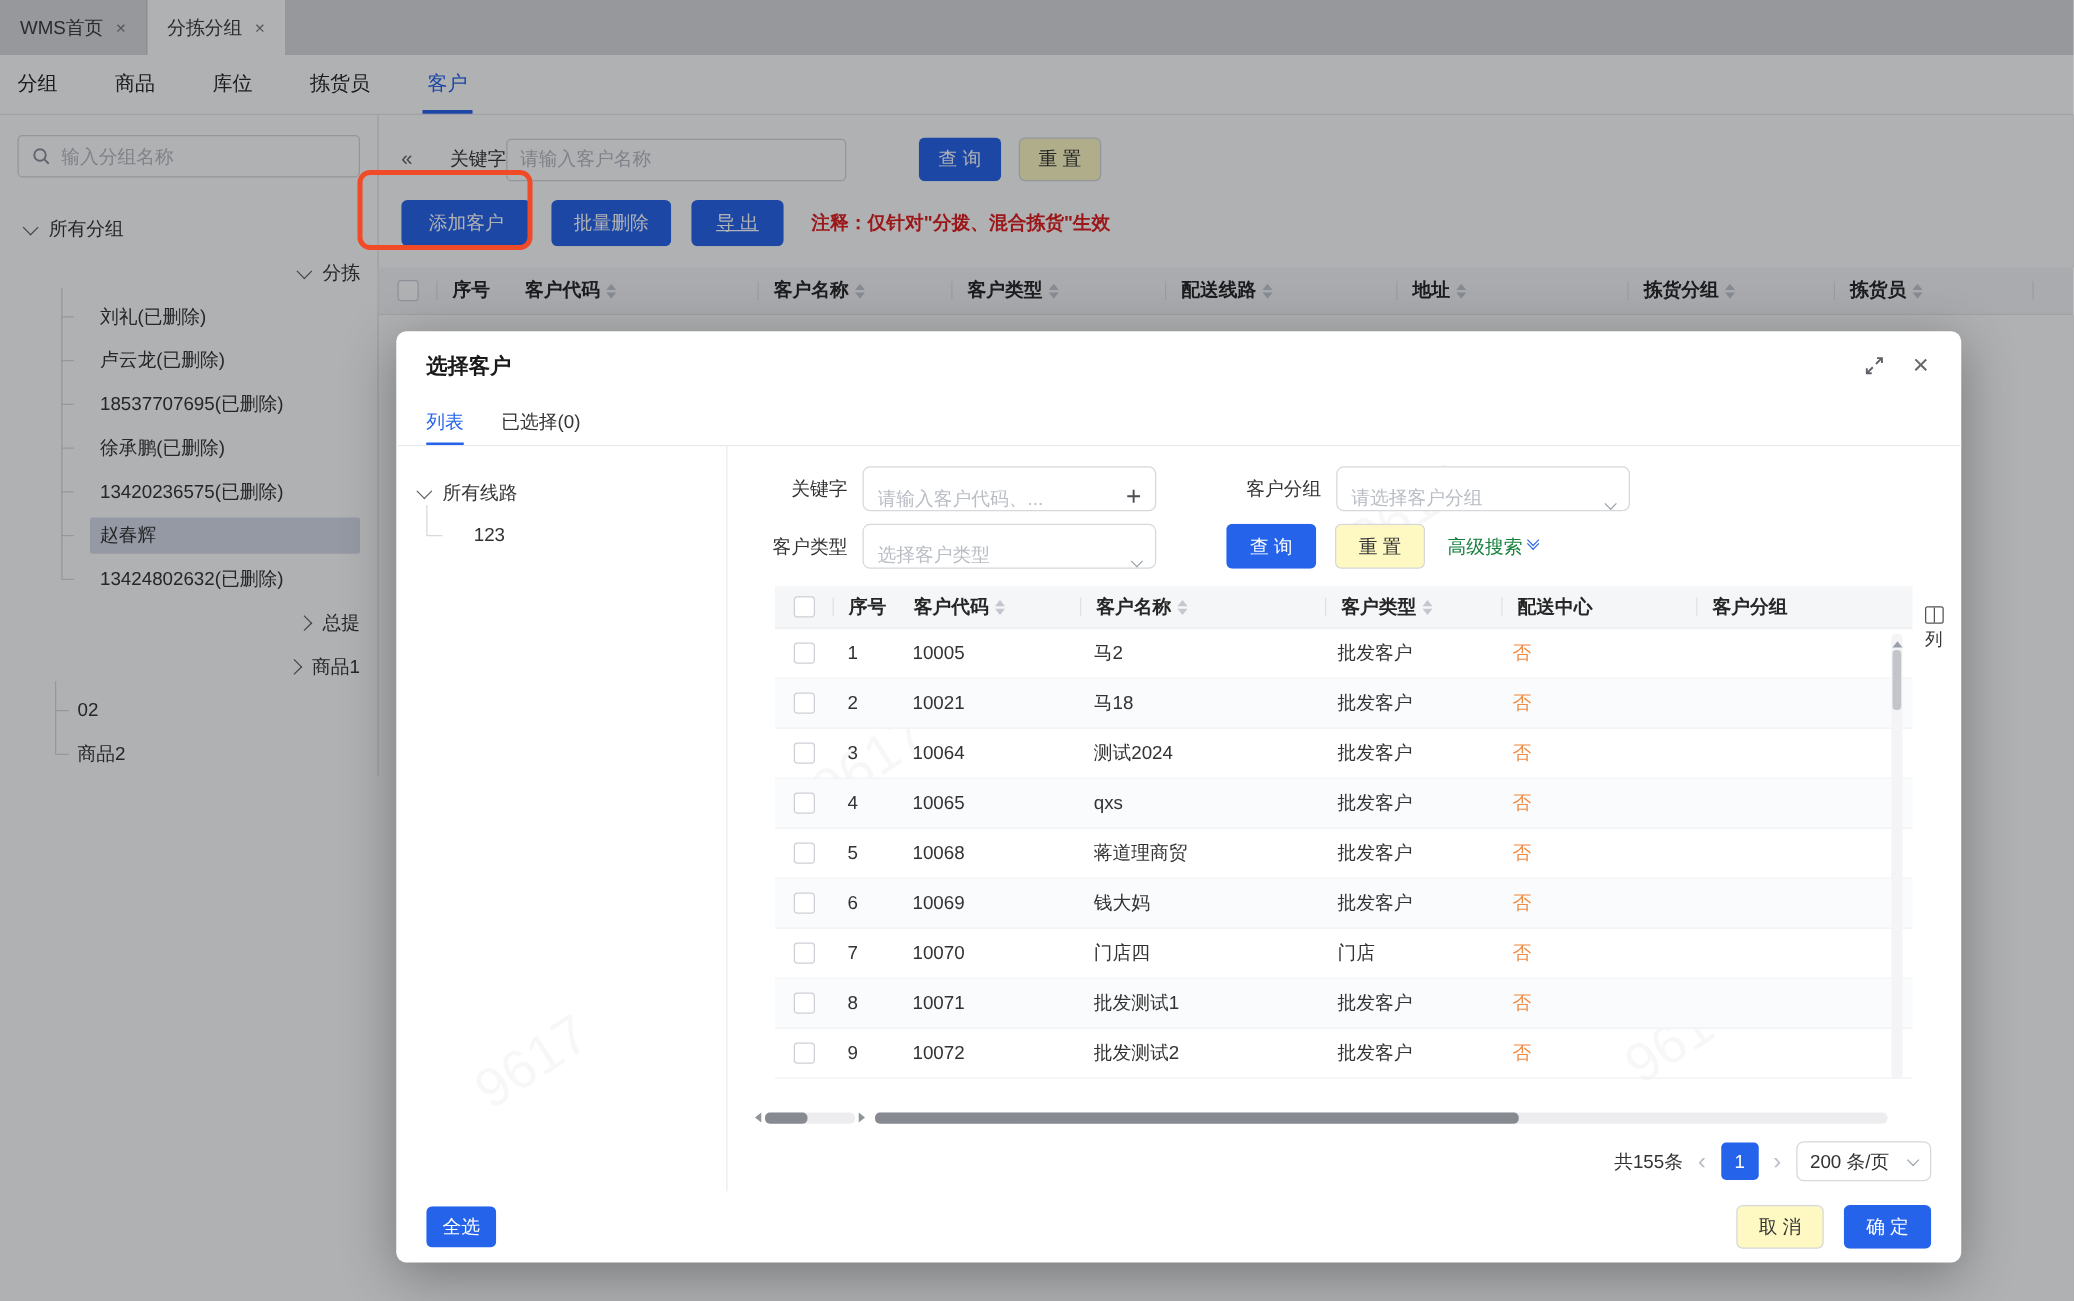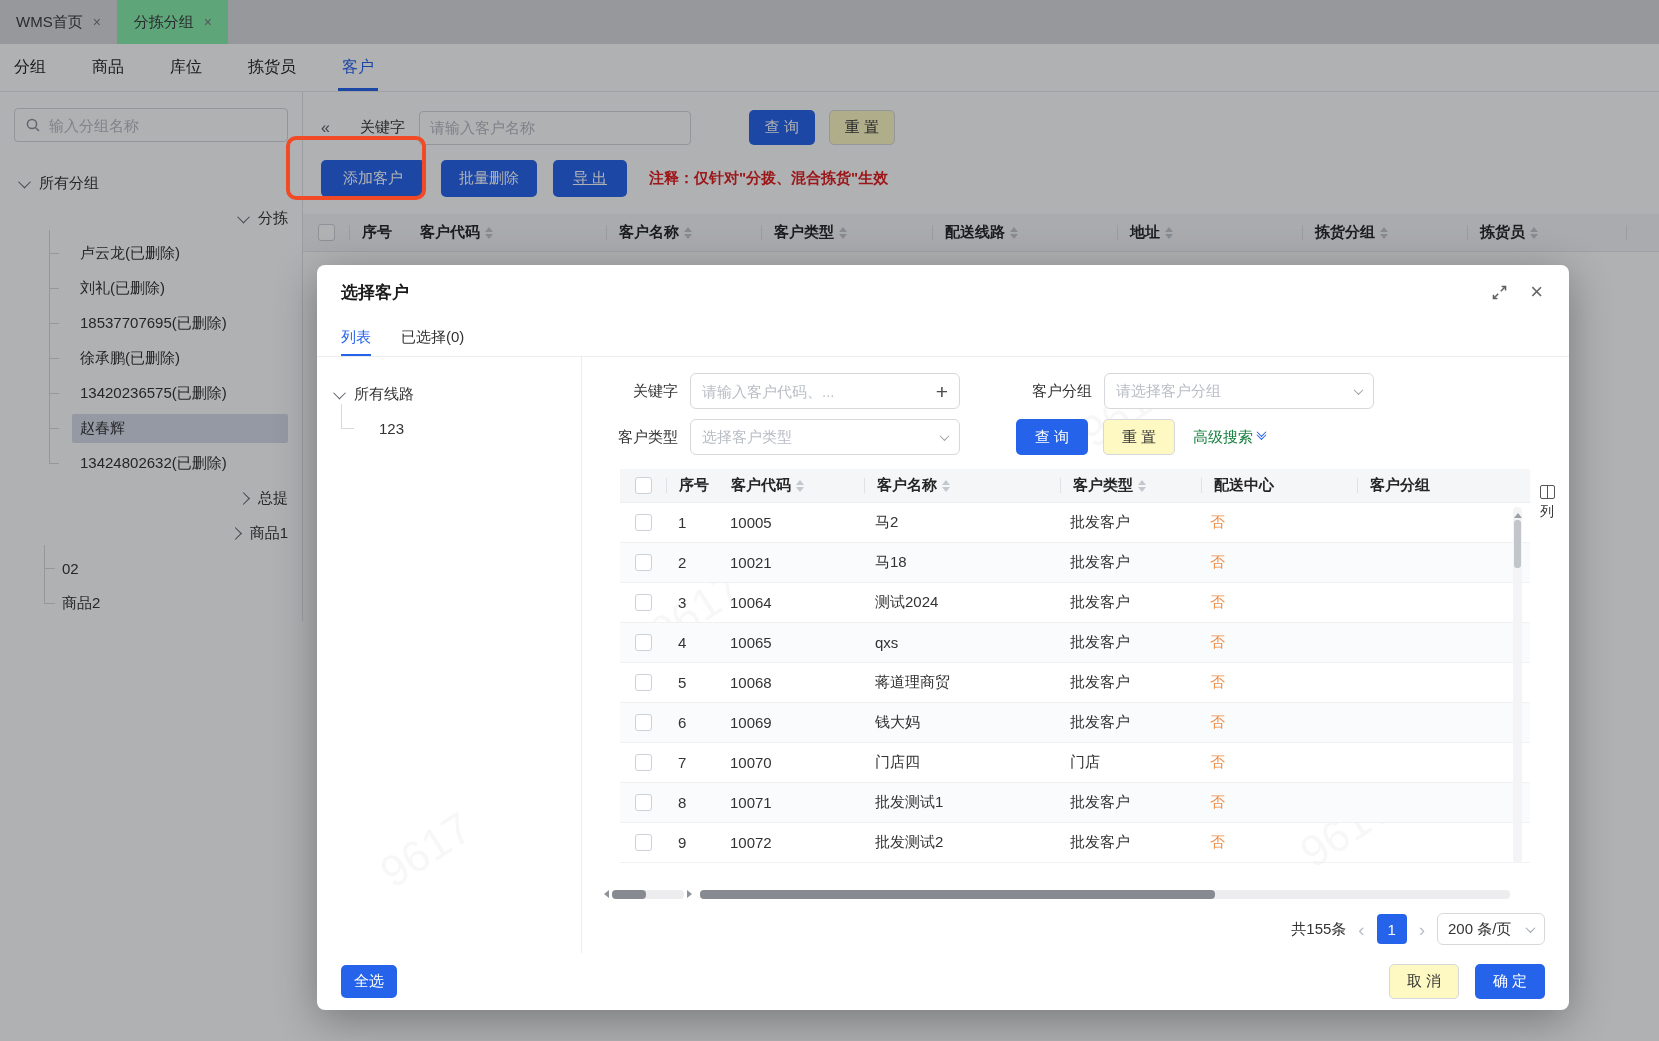--- a/index.html
+++ b/index.html
@@ -3,21 +3,21 @@
 <meta charset="utf-8">
 <style>
   * { box-sizing: border-box; margin: 0; padding: 0; }
   html,body { background:#777; }
   .page{ position:relative; width:1659px; height:1041px; background:#fff; overflow:hidden;
          font-family:"Liberation Sans","DejaVu Sans",sans-serif; font-size:14px; color:#333; }
 
   
   .wintabs{ height:44px; background:#d9dadc; display:flex; align-items:stretch; }
   .wintab{ display:flex; align-items:center; gap:10px; padding:0 16px; font-size:15px; color:#3a3a3a; border-right:1px solid #c7c8ca; cursor:default;}
-  .wintab.active{ background:#86efac; border-right:none; }
+  .wintab.active{ background:#ffffff; border-right:none; }
   .close-x{ color:#787878; font-size:14px; }
 
   
   .navbar{ height:48px; background:#fff; display:flex; align-items:stretch; gap:46px; padding:0 14px; border-bottom:1px solid #e7e8eb; }
   .nav-item{ display:flex; align-items:center; font-size:16px; color:#262626; position:relative; }
   .nav-item.active{ color:#2563eb; }
   .nav-item.active::after{ content:""; position:absolute; left:-4px; right:-4px; bottom:0; height:3px; background:#2563eb; }
 
   .layout{ display:flex; height:calc(100% - 92px); }
 
@@ -45,21 +45,21 @@
   .chev{ width:9px; height:9px; border-right:1.6px solid #5d6066; border-bottom:1.6px solid #5d6066; display:inline-block; flex:none;}
   .chev.down{ transform:rotate(45deg) translate(-1px,-1px); }
   .chev.right{ transform:rotate(-45deg); }
   .chev.small{ width:7px; height:7px; border-color:#9aa0a8; }
 
   
   .main{ flex:1; position:relative; }
   .toolbar1{ display:flex; align-items:center; margin:18px 0 0 18px; }
   .collapse{ color:#5d6066; font-size:16px; letter-spacing:-2px; }
   .kw-label{ margin-left:32px; font-size:15px; color:#333; }
-  .kw-input{ margin-left:14px; width:272px; height:34px; border:1px solid #d4d6da; border-radius:4px; padding:0 10px; font-size:15px; color:#0c4a6e; outline:none;}
+  .kw-input{ margin-left:0; width:272px; height:34px; border:1px solid #d4d6da; border-radius:4px; padding:0 10px; font-size:15px; color:#0c4a6e; outline:none;}
   .kw-input::placeholder{ color:#b7bbc2; }
   .btn{ display:inline-flex; align-items:center; justify-content:center; border-radius:5px; font-size:15px; cursor:pointer; border:1px solid transparent; }
   .btn.primary{ background:#2563eb; color:#fff; }
   .btn.ghost{ background:#fef9c3; color:#333; border-color:#d5d7db; }
   .tb1-search{ width:66px; height:35px; margin-left:58px; }
   .tb1-reset{ width:66px; height:35px; margin-left:14px; }
   .toolbar2{ display:flex; align-items:center; margin:15px 4px 0 18px; gap:16px; }
   .tb2-add{ width:104px; height:37px; }
   .tb2-del{ width:96px; height:37px; }
   .tb2-exp{ width:74px; height:37px;text-decoration:underline; }
@@ -95,21 +95,21 @@
   .m-body{ position:relative; height:calc(100% - 92px); }
   .m-left{ position:absolute; left:0; top:0; bottom:57px; width:265px; border-right:1px solid #ececee; padding-top:20px; font-size:15px; }
   .rt-root{ display:flex; align-items:center; gap:10px; padding-left:18px; height:34px; }
   .rt-child{ position:relative; padding-left:62px; height:34px; display:flex; align-items:center; }
   .rt-child::before{ content:""; position:absolute; left:24px; top:-7px; height:24px; border-left:1px solid #d9d9d9; }
   .rt-child::after{ content:""; position:absolute; left:24px; top:17px; width:13px; border-top:1px solid #d9d9d9; }
 
   .m-right{ position:absolute; left:265px; top:0; right:0; bottom:0; padding:16px 0 0 20px; }
   .f-row{ display:flex; align-items:center; height:36px; margin-bottom:10px; }
   .f-label{ width:76px; text-align:right; font-size:15px; color:#333; margin-right:12px; flex:none;}
-  .f-field{ width:270px; height:36px; border:1px solid #d6d8dc; border-radius:6px; display:flex; align-items:center; padding:0 11px; background:#fff; flex:none;}
+  .f-field{ width:235px; height:36px; border:1px solid #d6d8dc; border-radius:6px; display:flex; align-items:flex-end; padding:0 11px; background:#fff; flex:none;}
   .f-field input{ border:0; outline:0; width:150px; font-size:15px; color:#333; }
   .f-field input::placeholder, .f-ph{ color:#b9bdc4; font-size:15px; }
   .f-plus{ margin-left:auto; font-size:21px; color:#4a4d52; line-height:1; }
   .f-chev{ margin-left:auto; }
   .f-gap{ width:56px; flex:none; }
   .f-search{ width:72px; height:36px; }
   .f-reset{ width:72px; height:36px; margin-left:15px; }
   .adv-link{ margin-left:18px; color:#15803d; font-size:15px; display:flex; align-items:center; gap:5px; }
   .dchev{ display:inline-flex; flex-direction:column; gap:-2px; }
   .dchev .chev{ width:7px; height:7px; border-color:#2563eb; margin-top:-4px; }
@@ -206,24 +206,24 @@
           <div class="t-row t-root">
             <span class="chev down"></span>
             <span>所有分组</span>
           </div>
           <div class="t-row t-branch">
             <span class="chev down"></span>
             <span>分拣</span>
           </div>
           <div class="t-kids">
             <div class="t-kid">
+                <span class="t-label">刘礼(已删除)</span>
+              </div>
+            <div class="t-kid">
                 <span class="t-label">卢云龙(已删除)</span>
-              </div>
-            <div class="t-kid">
-                <span class="t-label">刘礼(已删除)</span>
               </div>
             <div class="t-kid">
                 <span class="t-label">18537707695(已删除)</span>
               </div>
             <div class="t-kid">
                 <span class="t-label">徐承鹏(已删除)</span>
               </div>
             <div class="t-kid">
                 <span class="t-label">13420236575(已删除)</span>
               </div>

